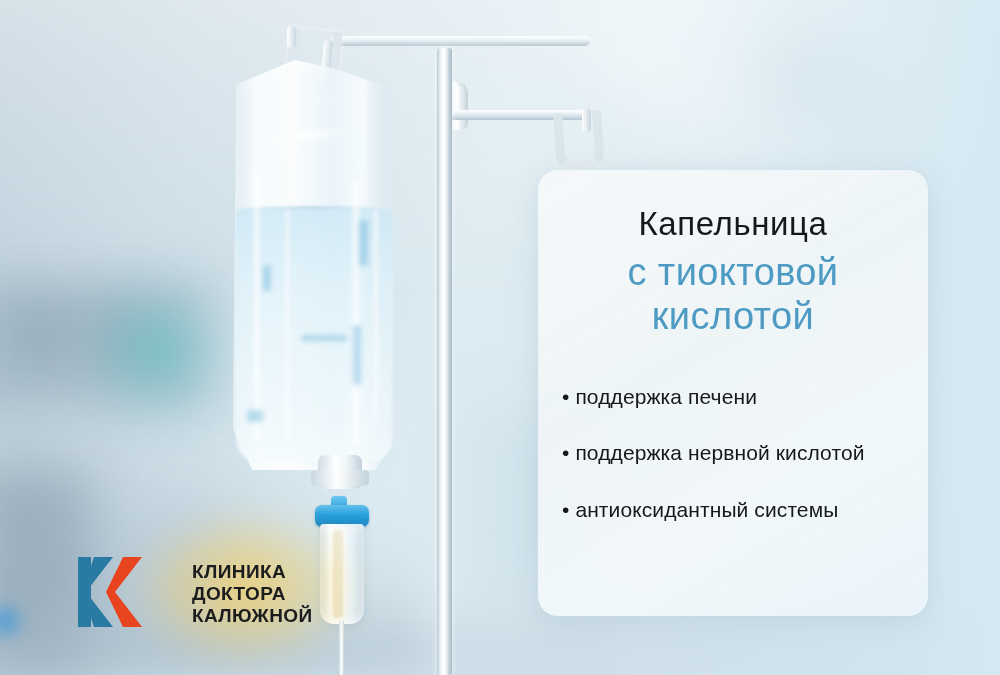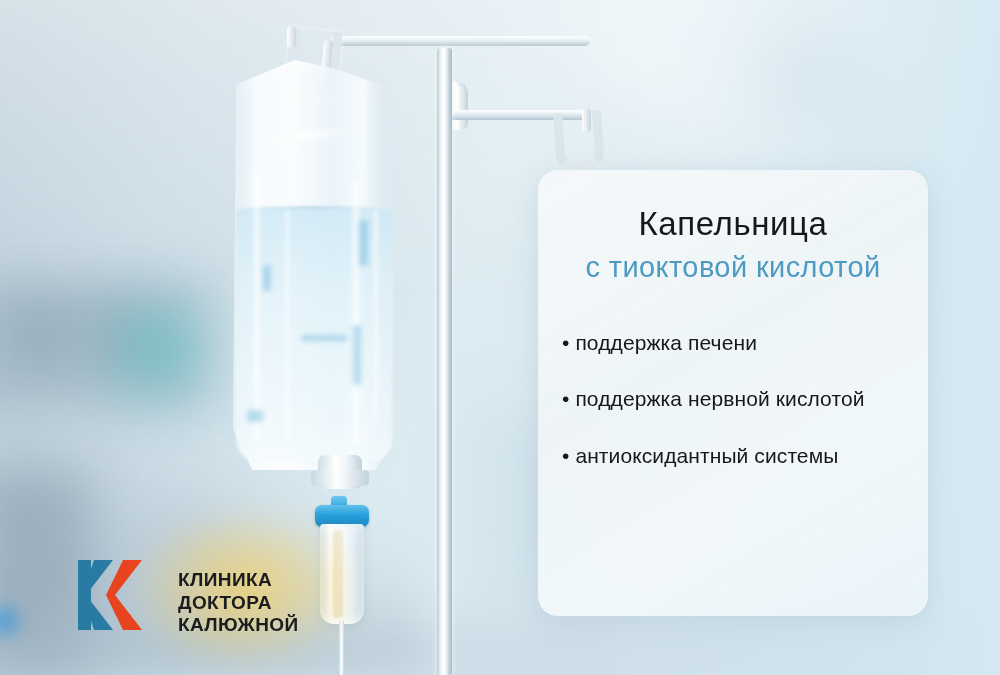--- a/index.html
+++ b/index.html
@@ -286,21 +286,21 @@
   .title-main {
     text-align: center;
     font-size: 33px;
     font-weight: 300;
     letter-spacing: .6px;
     color: #17181a;
     line-height: 1.1;
   }
   .title-sub {
     text-align: center;
-    font-size: 29px;
+    font-size: 38px;
     font-weight: 400;
     letter-spacing: .4px;
     color: #4d9ac3;
     line-height: 1.15;
     margin-top: 9px;
   }
   .benefits {
     margin: 44px 0 0 0;
     padding: 0 6px 0 6px;
     list-style: none;
@@ -317,22 +317,22 @@
     font-size: 21px;
     line-height: 1;
   }
 
   
   .logo {
     position: absolute;
     left: 78px; top: 552px;
     width: 232px; height: 84px;
     display: flex;
-    align-items: flex-end;
-    gap: 18px;
+    align-items: center;
+    gap: 32px;
   }
   .logo-glow {
     position: absolute;
     left: 130px; top: 508px;
     width: 230px; height: 160px;
     background: radial-gradient(ellipse at center, rgba(249,206,88,.72) 0%, rgba(249,206,88,.3) 45%, rgba(249,206,88,0) 72%);
     filter: blur(14px);
   }
   .logo-mark { flex: 0 0 auto; }
   .logo-text {

